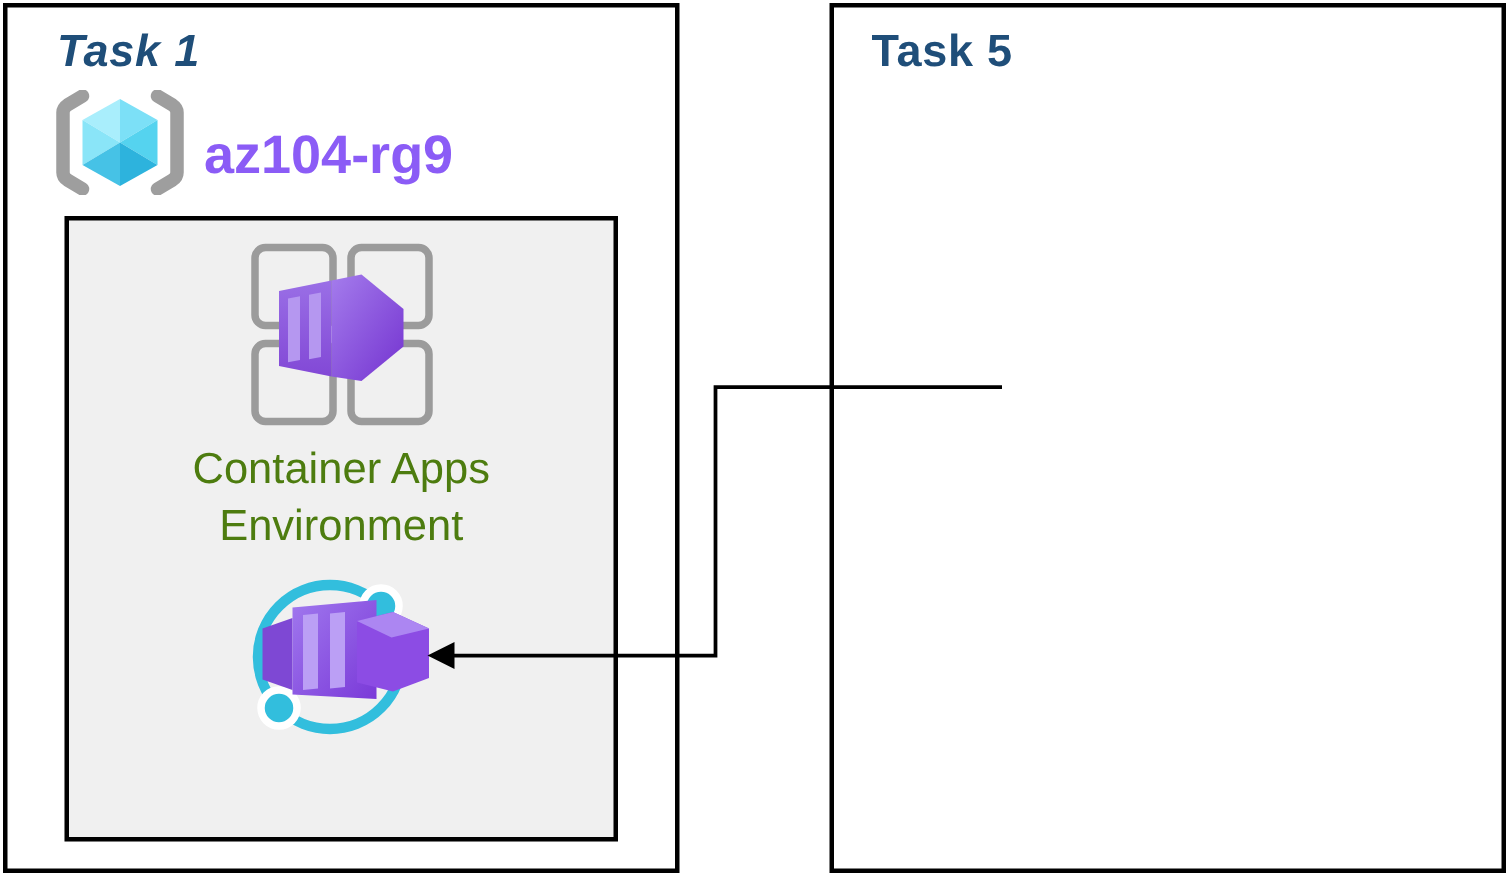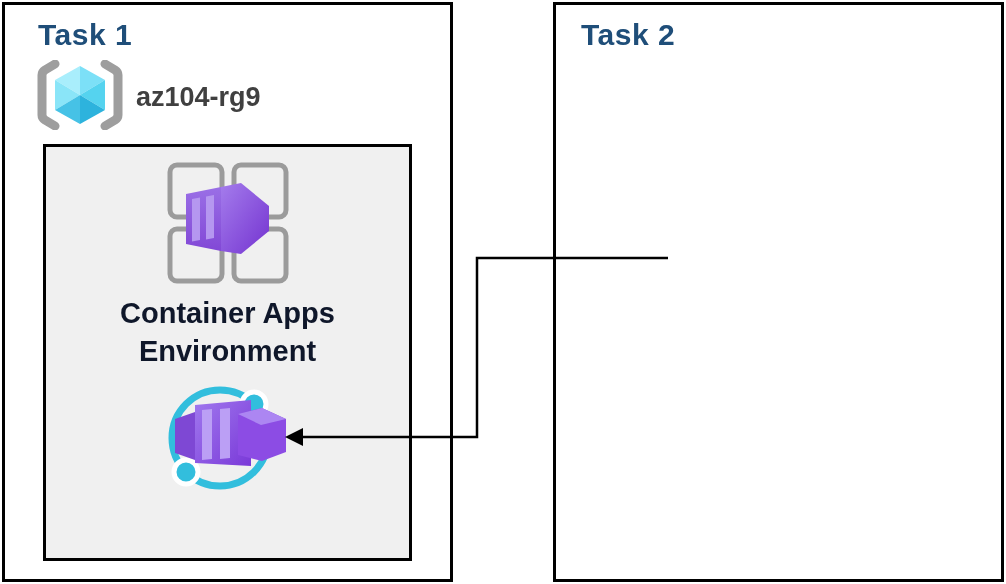--- a/index.html
+++ b/index.html
@@ -10,37 +10,37 @@
   .task-box{
     position:absolute;top:2px;width:451px;height:580px;
     border:3px solid #000;box-sizing:border-box;background:#fff;
   }
   .task1{left:2px;}
   .task2{left:553px;}
   .task-title{
     position:absolute;top:13px;font-size:30px;font-weight:bold;
     color:#1F4E79;letter-spacing:.5px;
   }
-  .task1 .task-title{left:33px;}
+  .task1 .task-title{left:33px;font-style:italic;}
   .task2 .task-title{left:25px;}
 
   .rg-icon{position:absolute;left:32px;top:55px;}
-  .rg-name{position:absolute;left:131px;top:77px;font-size:27px;font-weight:bold;color:#404040;}
+  .rg-name{position:absolute;left:131px;top:77px;font-size:36px;font-weight:bold;color:#8b5cf6;}
 
   .panel{
     position:absolute;background:#F0F0F0;border:3px solid #000;
     box-sizing:border-box;
   }
   .panel1{left:38px;top:139px;width:369px;height:417px;}
   .panel2{left:45px;top:139px;width:368px;height:311px;}
 
   .env-icon{position:absolute;left:120px;top:14px;}
   .env-label{
     position:absolute;left:0;top:147px;width:100%;text-align:center;
-    font-size:29px;font-weight:bold;color:#0f172a;line-height:38px;
+    font-size:29px;font-weight:normal;color:#4d7c0f;line-height:38px;
   }
   .app-icon{position:absolute;left:122px;top:236px;}
   .app-label{
     position:absolute;left:0;top:353px;width:100%;text-align:center;
     font-size:29px;font-weight:bold;color:#000;
   }
 
   .icon-card{
     position:absolute;left:67px;top:27px;width:230px;height:178px;background:#fff;
   }
@@ -146,21 +146,21 @@
         <polygon points="34,27 44,26 44,76 34,77" fill="#BB9FF5"></polygon>
         <polygon points="52,26 62,25 62,75 52,76" fill="#BB9FF5"></polygon>
         <polygon points="70,31 94,25 118,36 118,69 94,78 70,72" fill="#8C4CE4"></polygon>
         <polygon points="70,31 94,25 118,36 93,42" fill="#AC86F2"></polygon>
       </svg>
 
     </div>
   </div>
 
   <div class="task-box task2">
-    <div class="task-title">Task 2</div>
+    <div class="task-title">Task 5</div>
 
   </div>
 
   <svg class="connector" width="1006" height="584" viewBox="0 0 1006 584">
     <polyline points="668,258 477,258 477,437 301,437" fill="none" stroke="#000000" stroke-width="2.5"></polyline>
     <polygon points="285,437 303,428 303,446" fill="#000000"></polygon>
   </svg>
 
 </div>
 

